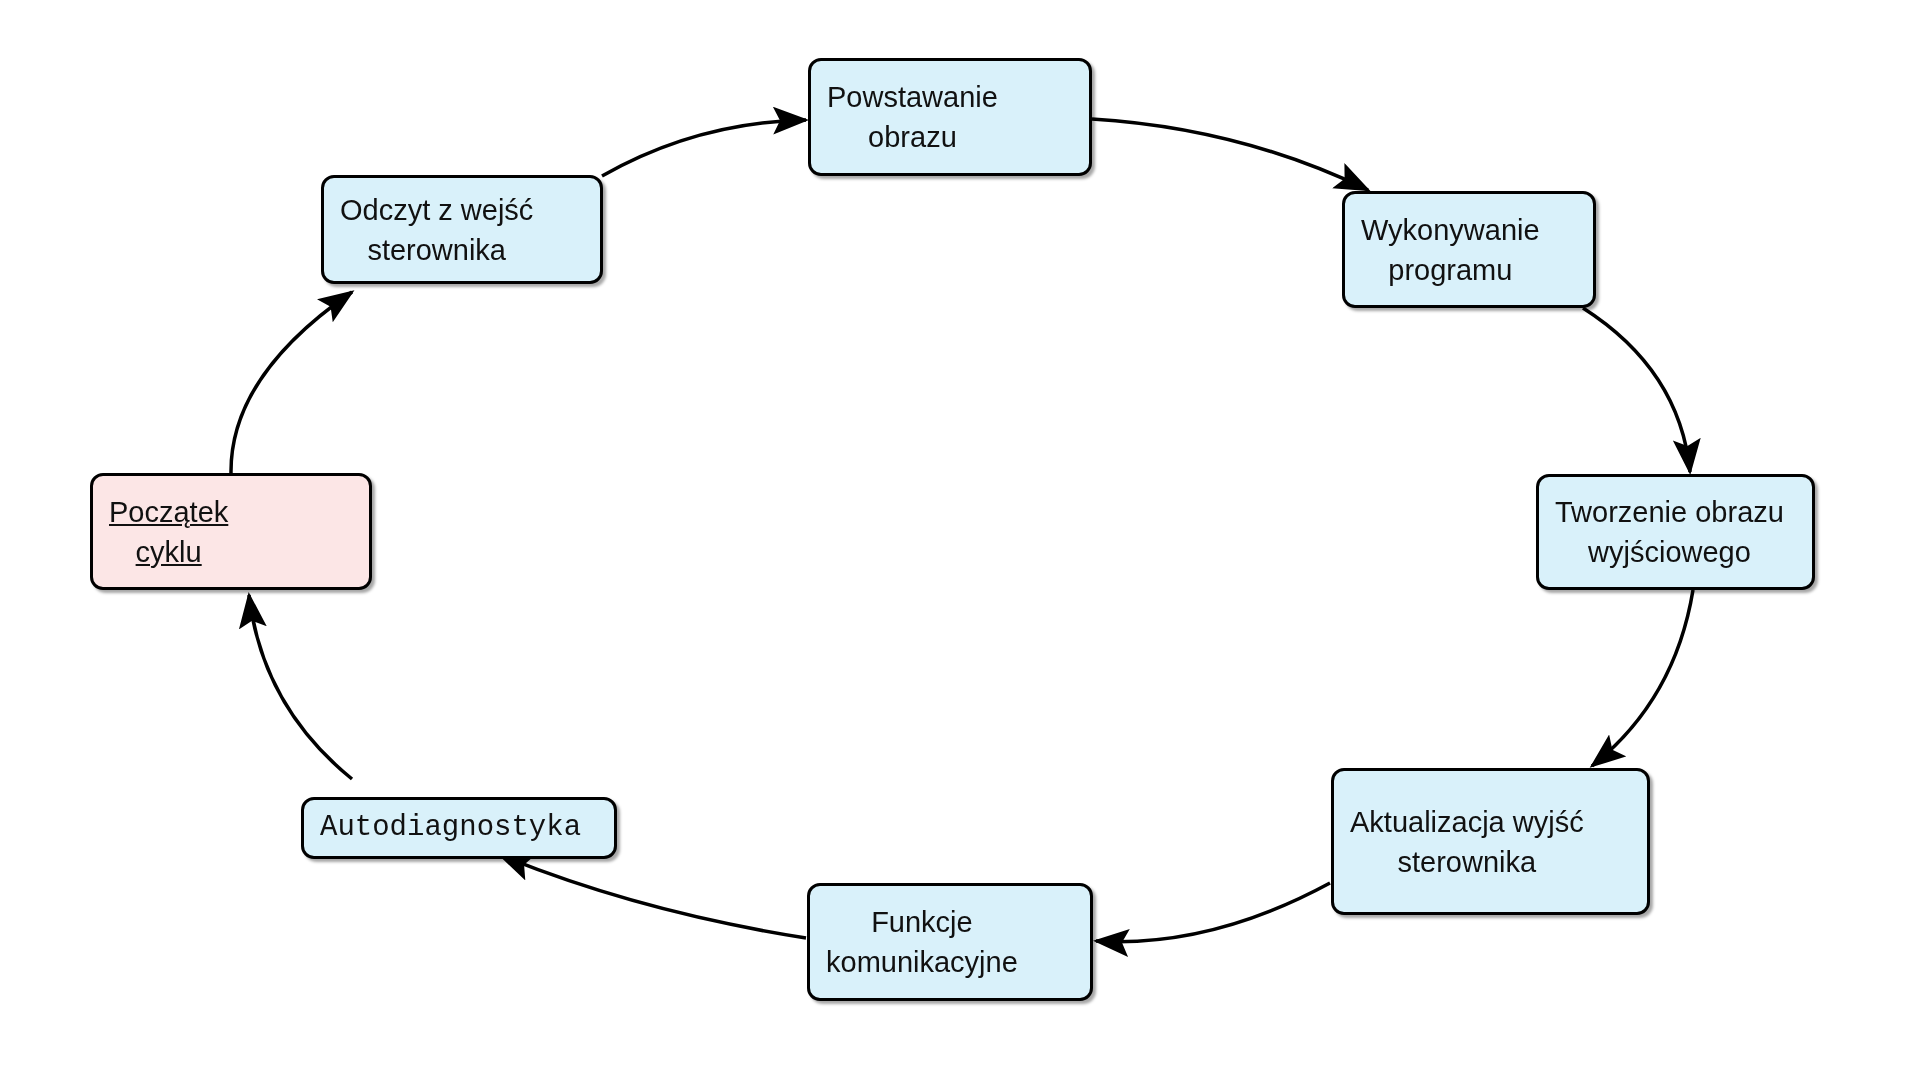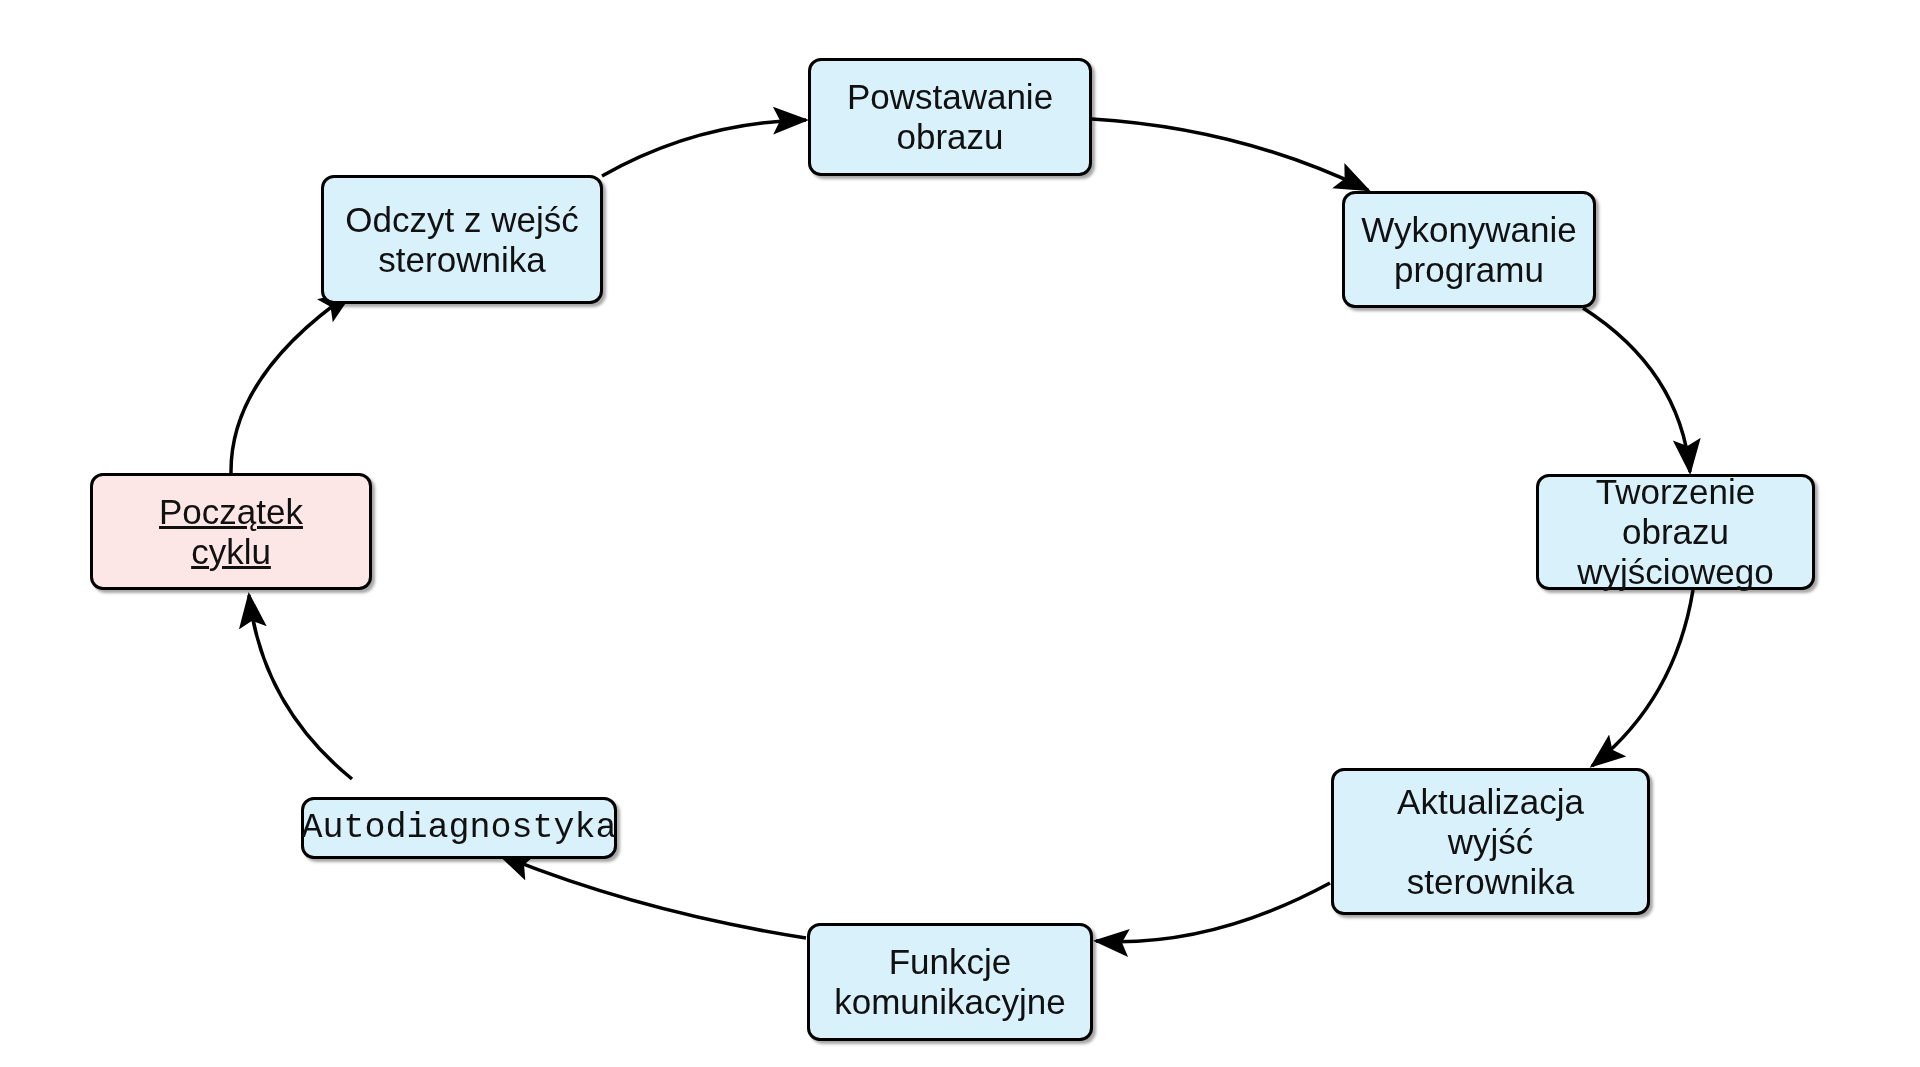--- a/index.html
+++ b/index.html
@@ -19,28 +19,28 @@
   }
   svg.edges path.edge {
     fill: none;
     stroke: var(--stroke, #000000);
     stroke-width: 3.5;
   }
   .node {
     position: absolute;
     display: flex;
     align-items: center;
-    justify-content: center;
+    justify-content: flex-start;
     text-align: center;
     box-sizing: border-box;
     background: var(--node-fill, #d9f1fa);
     border: 3px solid var(--stroke, #000000);
     border-radius: 13px;
     box-shadow: 3px 3px 3px rgba(0,0,0,0.35);
-    font-size: 35px;
+    font-size: 29px;
     line-height: 40px;
     color: #111111;
     padding: 8px 16px;
   }
   .node .label { white-space: pre-line; }
   .node.start { background: var(--start-fill, #fce6e6); text-decoration: underline; }
 </style>
 </head>
 <body>
 
@@ -60,21 +60,21 @@
     <path class="edge" d="M1330,883 Q1210,948 1096,941" marker-end="url(#arrow)"></path>
     <path class="edge" d="M806,938 Q640,912 500,855" marker-end="url(#arrow)"></path>
     <path class="edge" d="M352,779 Q262,706 249,595" marker-end="url(#arrow)"></path>
   </svg>
 
   <div class="node start" style="left:90px; top:473px; width:282px; height:117px;">
     <span class="label">Początek
 cyklu</span>
   </div>
 
-  <div class="node" style="left:321px; top:175px; width:282px; height:129px;">
+  <div class="node" style="left:321px; top:175px; width:282px; height:109px;">
     <span class="label">Odczyt z wejść
 sterownika</span>
   </div>
 
   <div class="node" style="left:808px; top:58px; width:284px; height:118px;">
     <span class="label">Powstawanie
 obrazu</span>
   </div>
 
   <div class="node" style="left:1342px; top:191px; width:254px; height:117px;">
@@ -85,21 +85,21 @@
   <div class="node" style="left:1536px; top:474px; width:279px; height:116px;">
     <span class="label">Tworzenie obrazu
 wyjściowego</span>
   </div>
 
   <div class="node" style="left:1331px; top:768px; width:319px; height:147px;">
     <span class="label">Aktualizacja wyjść
 sterownika</span>
   </div>
 
-  <div class="node" style="left:807px; top:883px; width:286px; height:118px;margin-top:40px;">
+  <div class="node" style="left:807px; top:883px; width:286px; height:118px;">
     <span class="label">Funkcje
 komunikacyjne</span>
   </div>
 
   <div class="node" style="left:301px; top:797px; width:316px; height:62px;font-family:Liberation Mono, monospace;">
     <span class="label">Autodiagnostyka</span>
   </div>
 
 </div>
 

